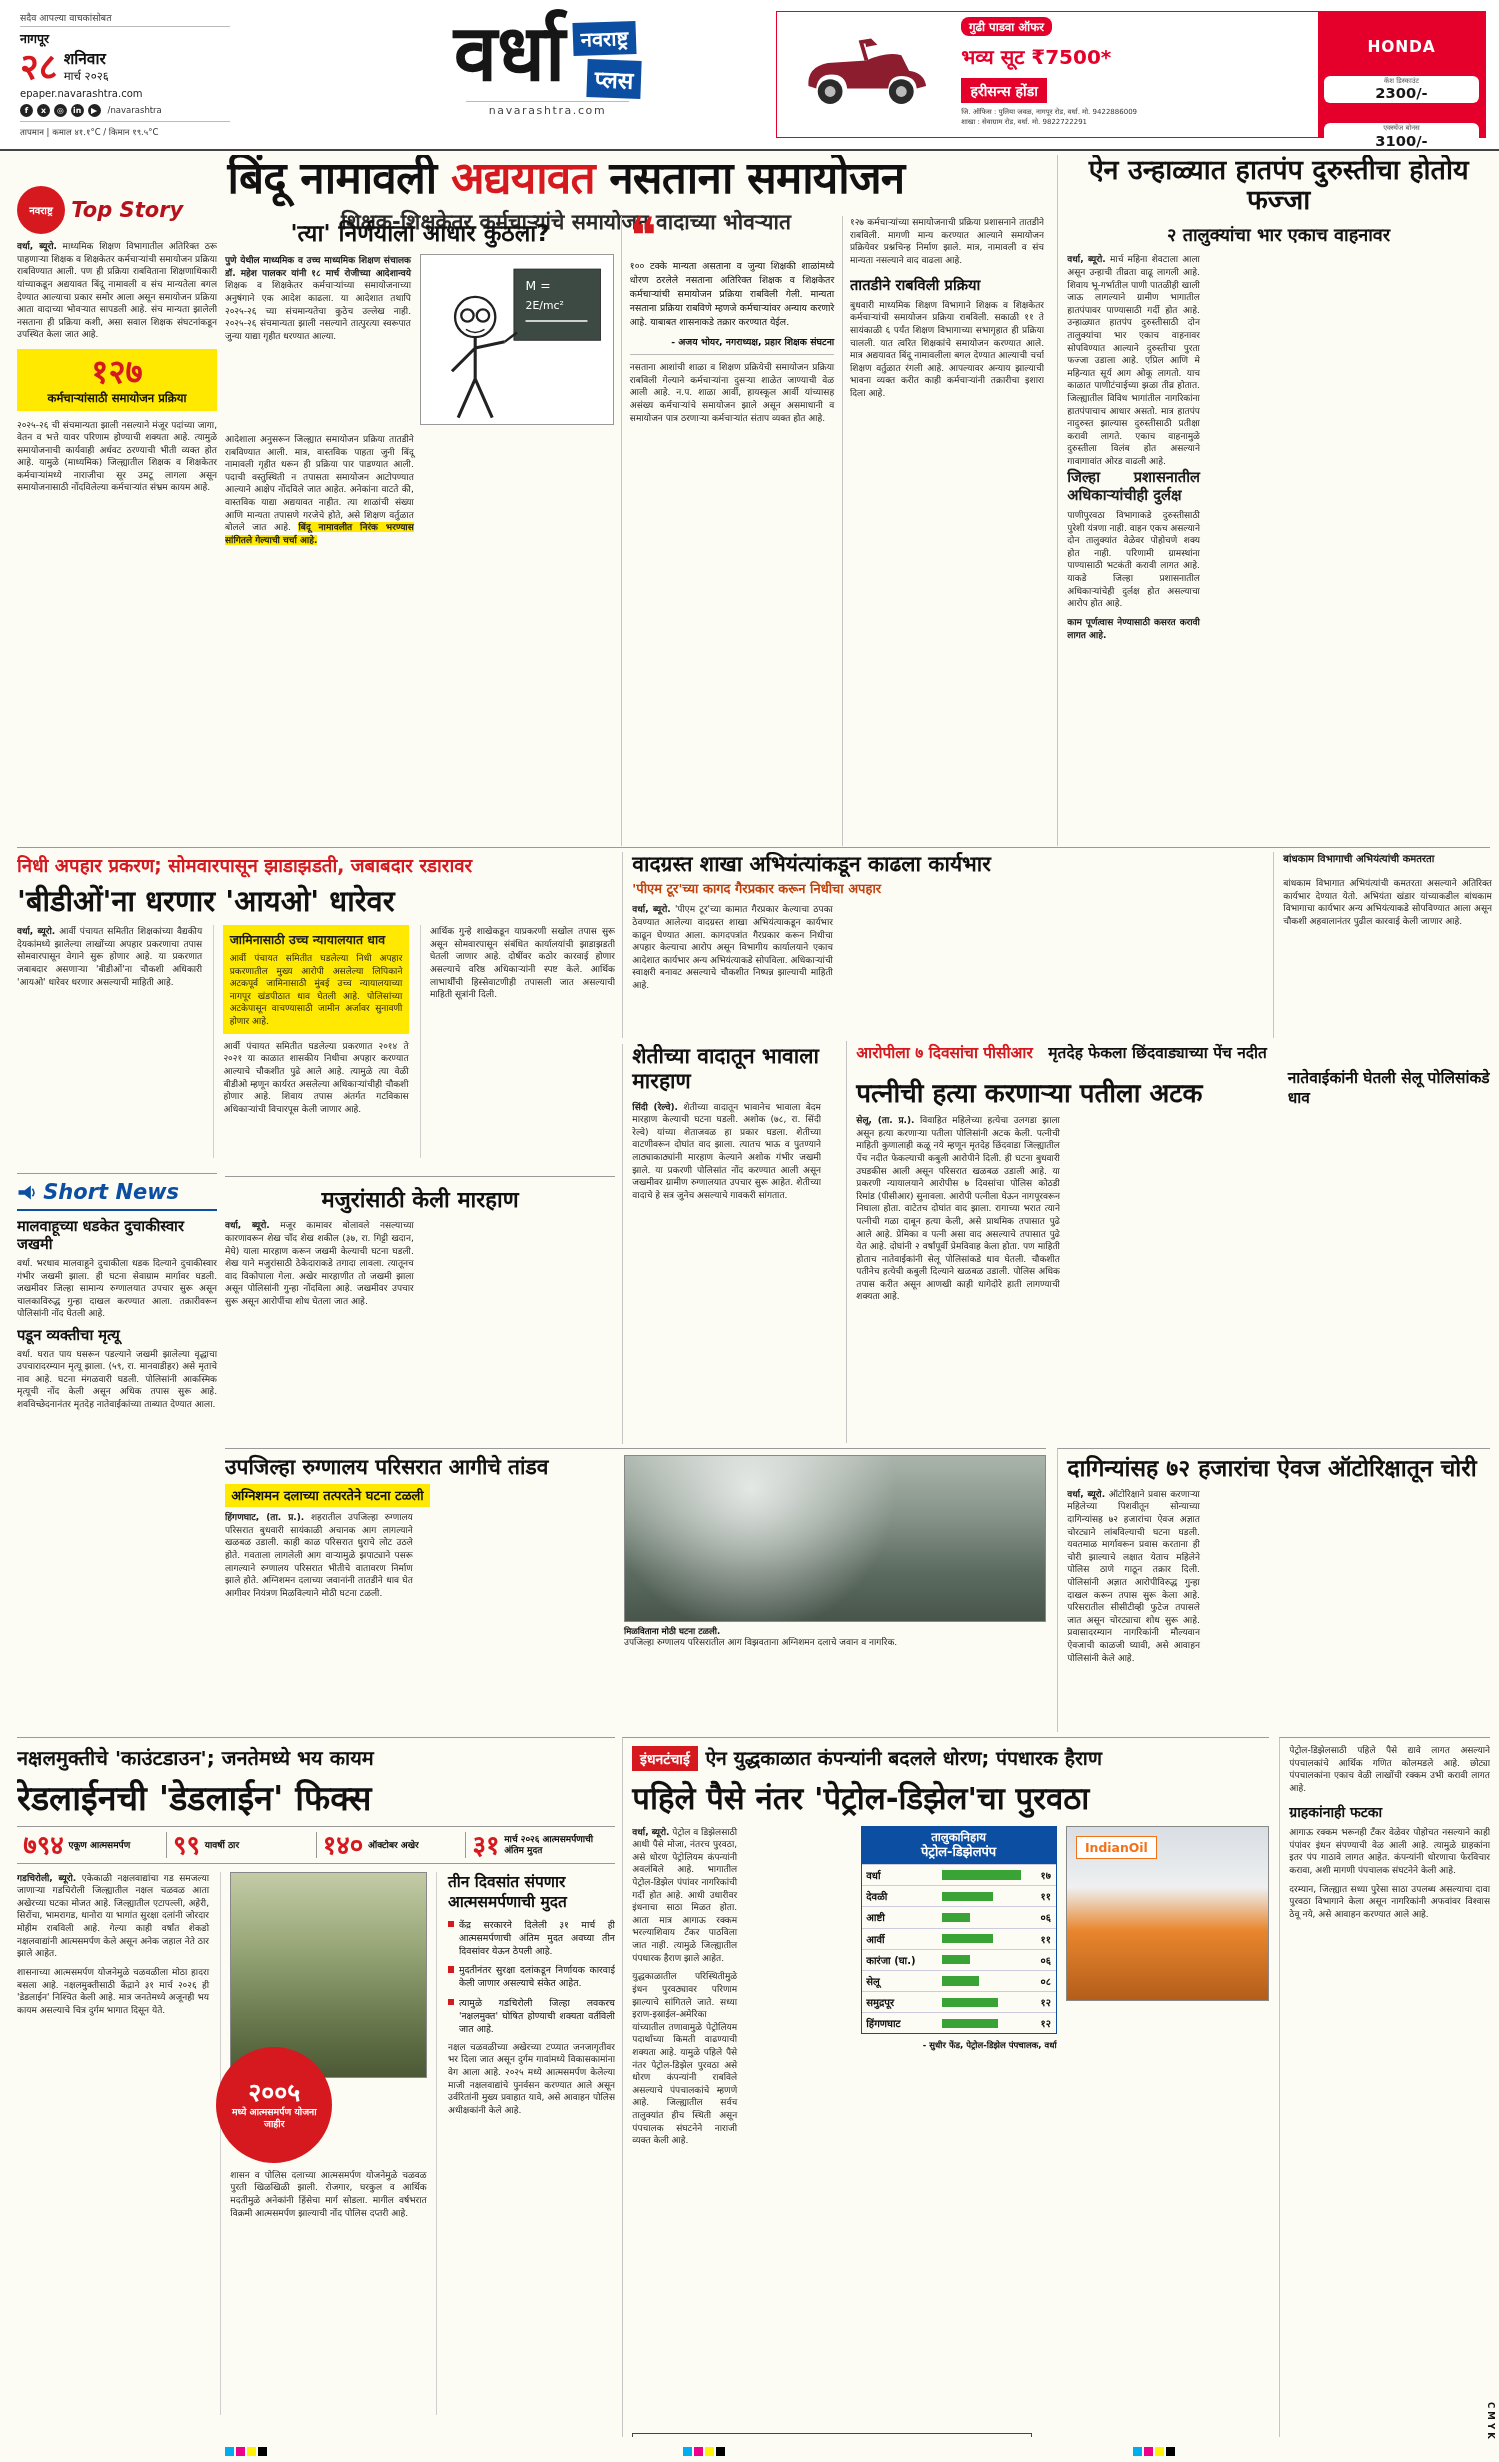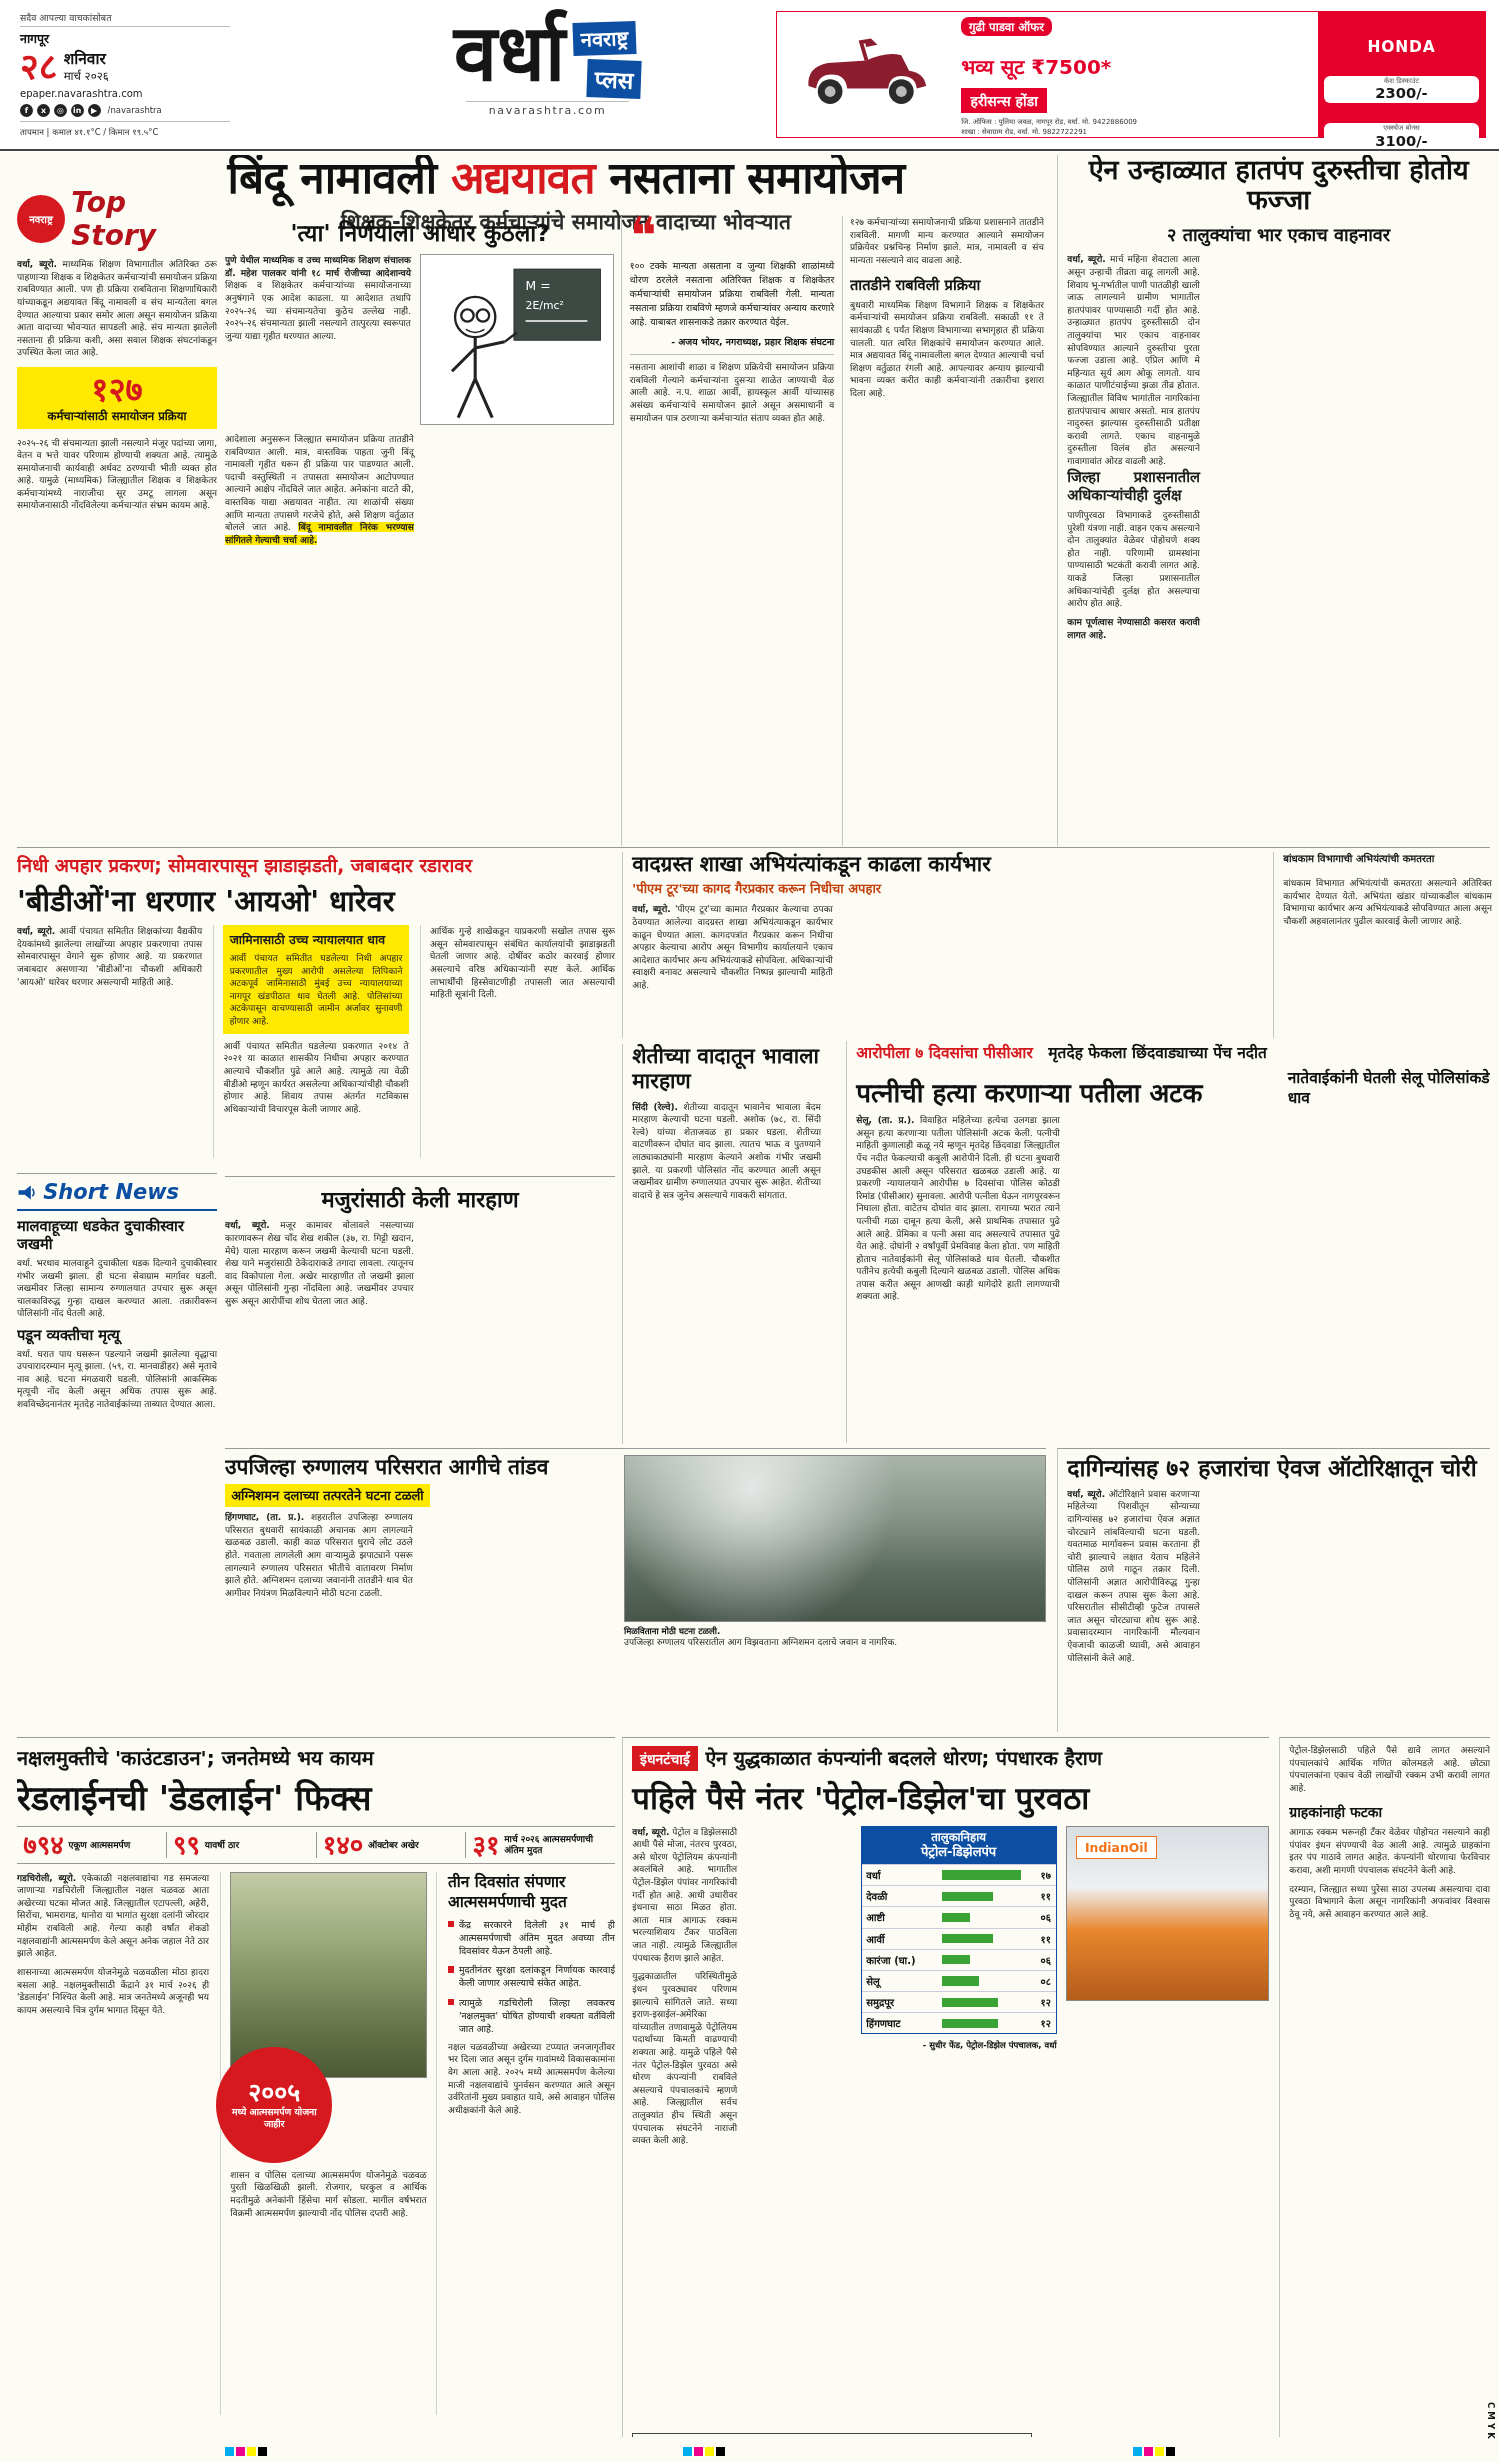--- a/index.html
+++ b/index.html
@@ -39,21 +39,21 @@
   .brand2{font-size:23px;margin-left:14px;transform:rotate(2deg)}
   .mh-site{font-size:11px;letter-spacing:1.6px;color:#444;margin-top:1.6px;border-top:0.8px solid #bbb;
            display:inline-block;padding:2.3px 23px 0}
   
   .mh-ad{position:absolute;left:776px;top:11px;width:710px;height:127px;border:0.8px solid #e4002b;
          display:flex;background:#fff}
   .ad-scooter{width:178px;display:flex;align-items:center;justify-content:center}
   .ad-mid{flex:1;padding:4.7px 6.2px;position:relative}
   .ad-kicker{display:inline-block;background:#e4002b;color:#fff;font-size:11.6px;font-weight:bold;
              padding:2.3px 7.8px;border-radius:7.8px}
-  .ad-offer{font-size:20px;font-weight:bold;color:#161616;margin-top:17px}
+  .ad-offer{font-size:20px;font-weight:bold;color:#161616;margin-top:7px}
   .ad-offer b{color:#e4002b}
   .ad-dealer{display:inline-block;background:#e4002b;color:#fff;font-weight:bold;font-size:14px;
              padding:3.1px 9.3px;margin-top:7.8px}
   .ad-contact{font-size:7px;color:#333;margin-top:4.7px;line-height:1.4}
   .ad-right{width:167px;background:#e4002b;color:#fff;padding:6.2px;display:flex;flex-direction:column;
             align-items:center;gap:20px}
   .ad-brand{font-size:15.5px;font-weight:bold;letter-spacing:0.8px}
   .ad-price{background:#fff;color:#161616;width:100%;text-align:center;border-radius:6.2px;
             padding:1.6px 0;line-height:1.1}
   .ad-price small{font-size:7px;display:block;color:#555}
@@ -64,21 +64,21 @@
   .lead{top:155px;left:85px;width:962px;text-align:center}
   .lead h1{font-size:44px;line-height:1.05;font-weight:bold;letter-spacing:-0.8px}
   .lead .red{color:#d6191f}
   .lead-sub{font-size:21px;font-weight:bold;color:#2b2b2b;margin-top:6.2px}
 
   
   .topstory{top:186px;left:17px;width:200px;height:660px}
   .ts-badge{display:flex;align-items:center;gap:6.2px;margin-bottom:6.2px}
   .ts-circle{width:48px;height:48px;border-radius:50%;background:#d6191f;color:#fff;font-size:10px;
              font-weight:bold;display:flex;align-items:center;justify-content:center;flex:0 0 auto}
-  .ts-label{font-size:28px;font-weight:bold;color:#b5121b;font-style:italic}
+  .ts-label{font-size:21px;font-weight:bold;color:#b5121b;font-style:italic}
   .ts-high{background:#ffe900;padding:6.2px;margin:7.8px 0;text-align:center}
   .ts-high-num{font-size:33px;font-weight:bold;color:#d6191f;line-height:1}
   .ts-high-txt{font-size:11.6px;font-weight:bold;margin-top:1.6px}
 
   
   .centerstory{top:216px;left:225px;width:390px;height:630px}
   .cs-head{font-size:23px;font-weight:bold;text-align:center;margin-bottom:6.2px}
   .cs-row{display:flex;gap:9.3px}
   .cs-text{width:186px}
   .cartoon{width:194px;height:171px;border:0.8px solid #999;background:#fff;flex:0 0 auto}

